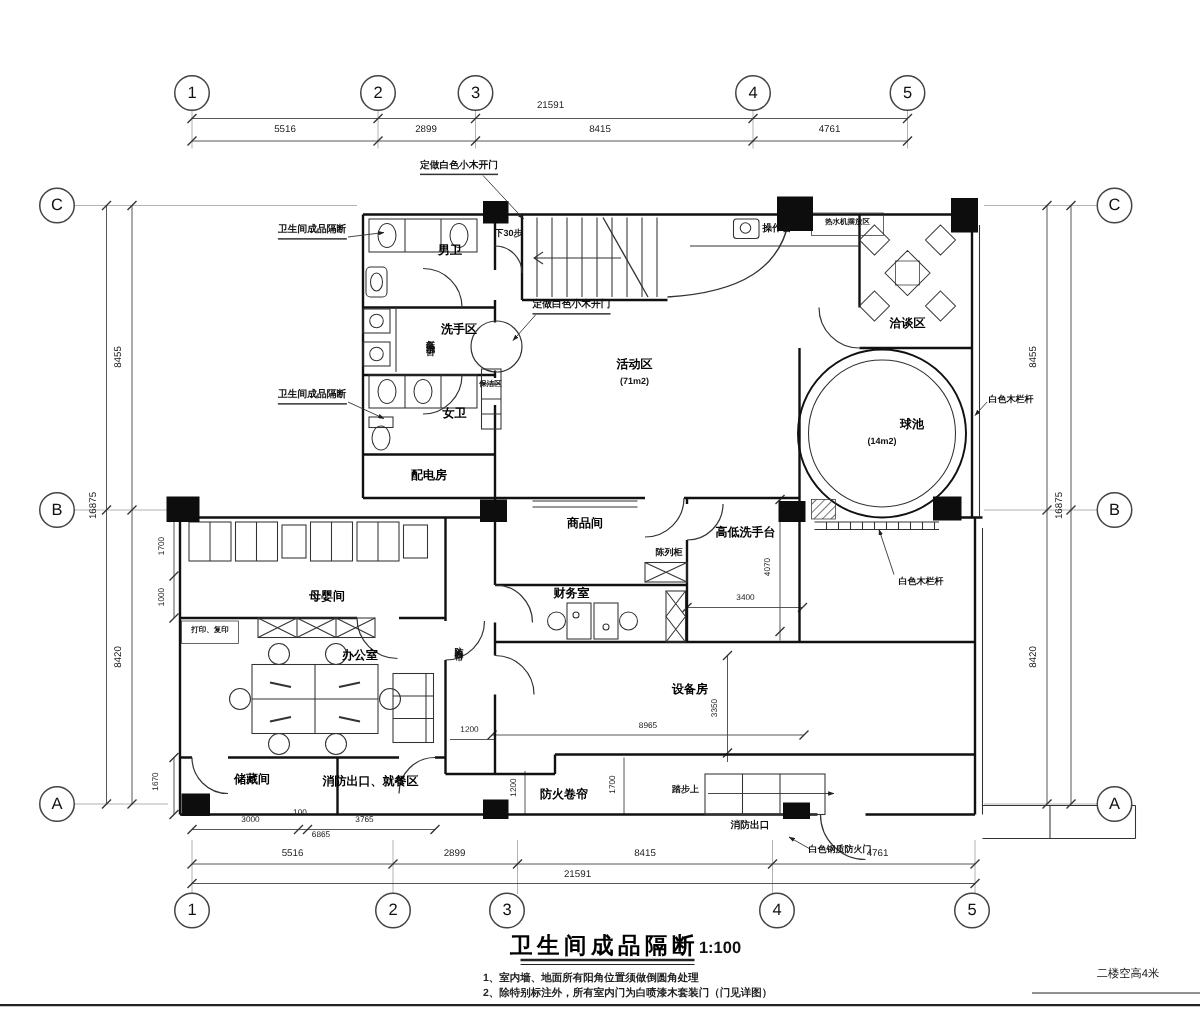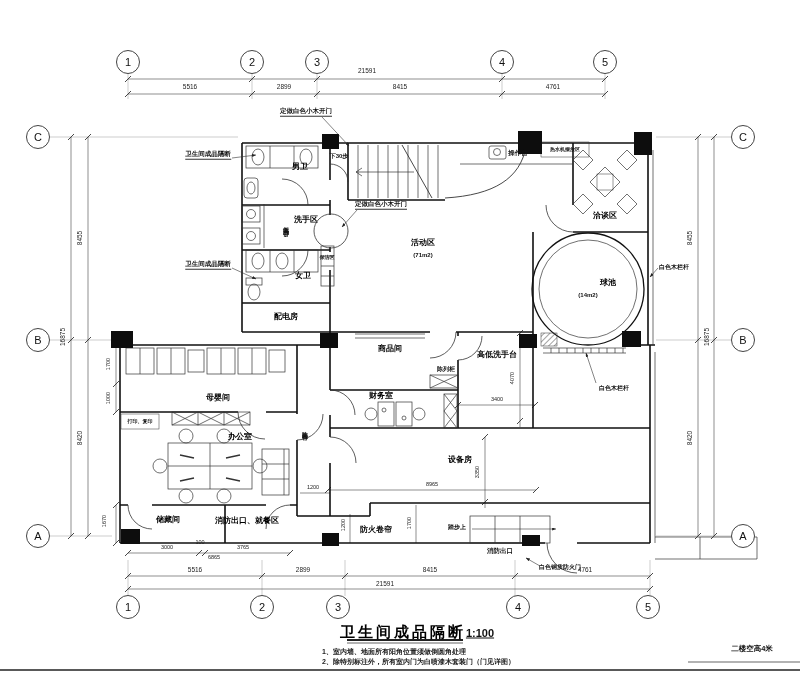--- a/index.html
+++ b/index.html
@@ -12,23 +12,23 @@
   .xs{font-size:5px;font-weight:bold;}
   .ann{font-size:6.5px;font-weight:bold;}
   .underl{border-bottom:0.5px solid #333;padding-bottom:1px;}
   .dim{font-size:6.5px;color:#222;font-weight:normal;}
   .dimxs{font-size:5.5px;color:#222;}
   .vdim{transform:translate(-50%,-50%) rotate(-90deg);}
   .vcjk{writing-mode:vertical-rl;letter-spacing:1px;}
   .bubble{width:22px;height:22px;border:1px solid #444;border-radius:50%;background:#fff;
           font-size:11px;display:flex;align-items:center;justify-content:center;}
   .title{font-size:15px;font-weight:bold;letter-spacing:3px;color:#000;}
-  .scale{font-size:11px;font-weight:bold;text-decoration:underline;}
+  .scale{font-size:11px;font-weight:bold;}
   .note{position:absolute;font-size:7px;color:#222;transform:translate(0,-50%);white-space:nowrap;font-weight:bold;}
-  .fnote{font-size:7.5px;font-weight:bold;}
+  .fnote{font-size:7.5px;font-weight:normal;}
 </style>
 </head>
 <body>
 
 <div class="sheet">
 
   <svg width="800" height="676" viewBox="0 0 800 676">
     <defs>
       <marker id="arr" markerWidth="7" markerHeight="5" refX="6.5" refY="2.5" orient="auto">
         <path d="M0,0 L7,2.5 L0,5 Z" fill="#222"></path>

